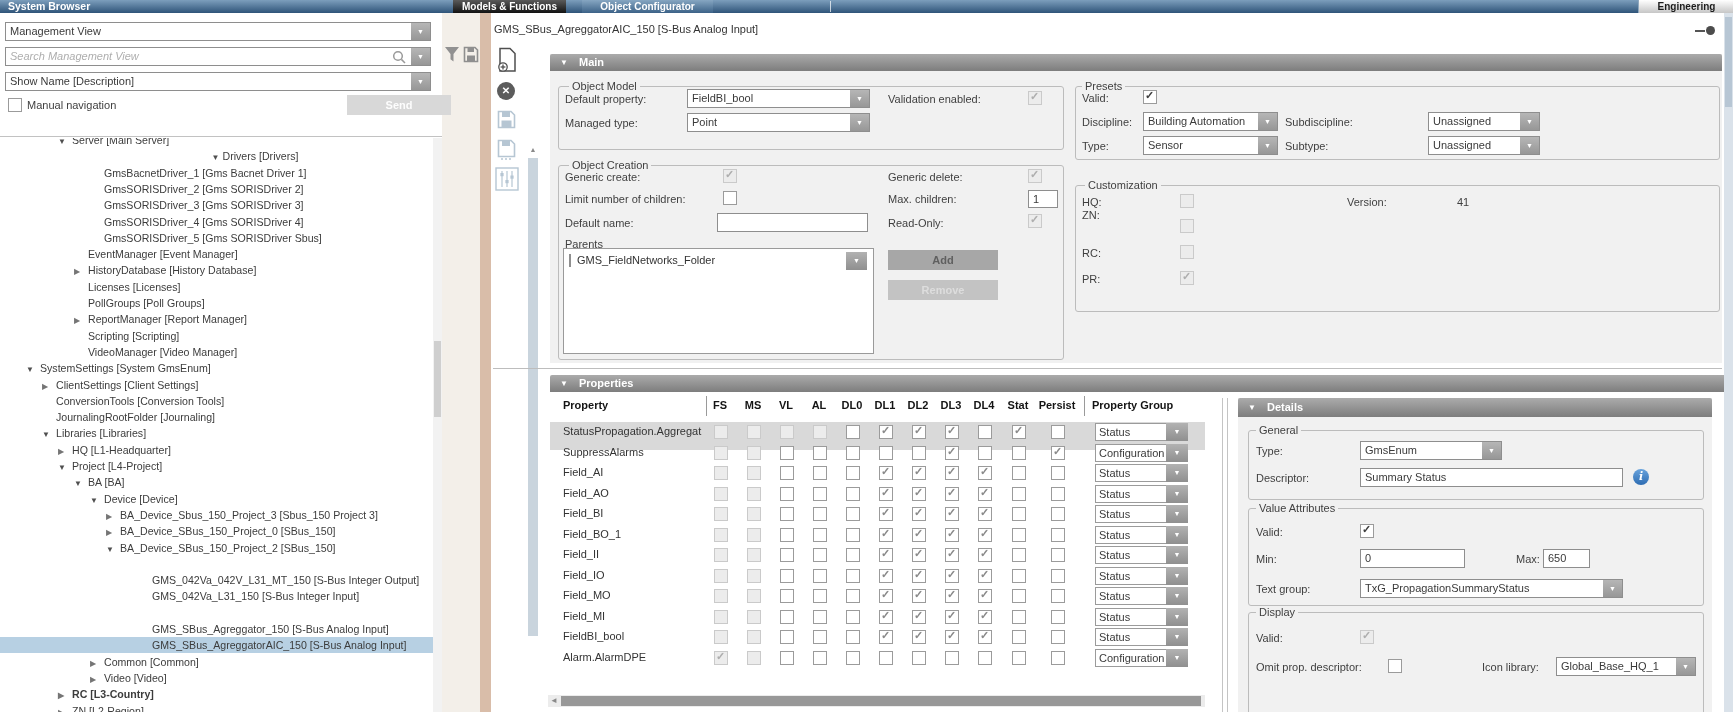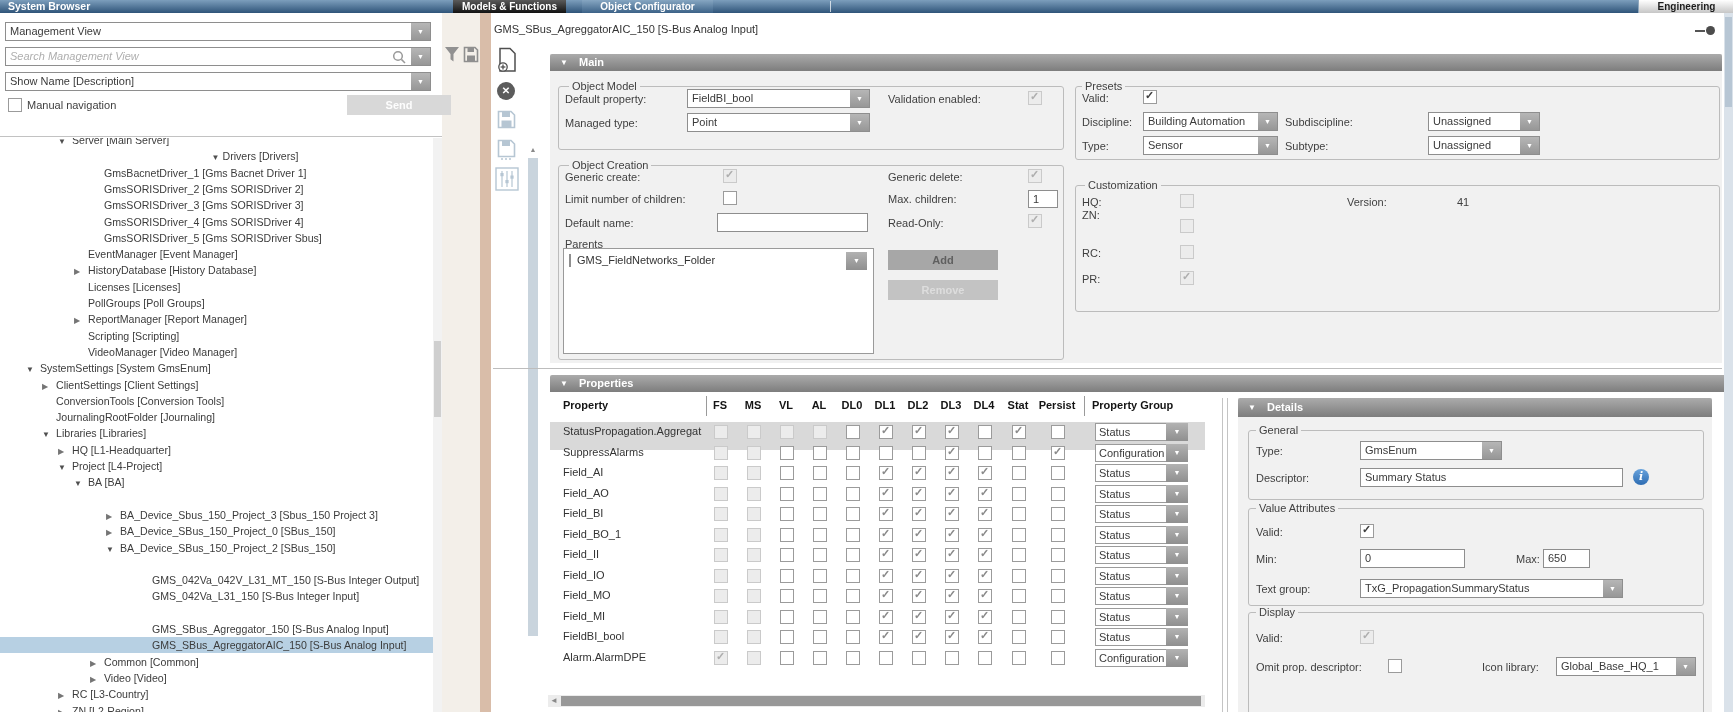--- a/index.html
+++ b/index.html
@@ -135,30 +135,31 @@
       <div class="trow" style="top: 189.6px;"><span class="tarrow" style="margin-left: 74px;"></span><span>Scripting [Scripting]</span></div>
       <div class="trow" style="top: 205.9px;"><span class="tarrow" style="margin-left: 74px;"></span><span>VideoManager [Video Manager]</span></div>
       <div class="trow" style="top: 222.2px;"><span class="tarrow" style="margin-left: 26px;">▼</span><span>SystemSettings [System GmsEnum]</span></div>
       <div class="trow" style="top: 238.5px;"><span class="tarrow c" style="margin-left: 42px;">▶</span><span>ClientSettings [Client Settings]</span></div>
       <div class="trow" style="top: 254.8px;"><span class="tarrow" style="margin-left: 42px;"></span><span>ConversionTools [Conversion Tools]</span></div>
       <div class="trow" style="top: 271.1px;"><span class="tarrow" style="margin-left: 42px;"></span><span>JournalingRootFolder [Journaling]</span></div>
       <div class="trow" style="top: 287.4px;"><span class="tarrow" style="margin-left: 42px;">▼</span><span>Libraries [Libraries]</span></div>
       <div class="trow" style="top: 303.7px;"><span class="tarrow c" style="margin-left: 58px;">▶</span><span>HQ [L1-Headquarter]</span></div>
       <div class="trow" style="top: 320px;"><span class="tarrow" style="margin-left: 58px;">▼</span><span>Project [L4-Project]</span></div>
       <div class="trow" style="top: 336.3px;"><span class="tarrow" style="margin-left: 74px;">▼</span><span>BA [BA]</span></div>
+      <div class="trow" style="top: 352.6px;"><span class="tarrow" style="margin-left: 90px;">▼</span><span>Device [Device]</span></div>
       <div class="trow" style="top: 368.9px;"><span class="tarrow c" style="margin-left: 106px;">▶</span><span>BA_Device_Sbus_150_Project_3 [Sbus_150 Project 3]</span></div>
       <div class="trow" style="top: 385.2px;"><span class="tarrow c" style="margin-left: 106px;">▶</span><span>BA_Device_SBus_150_Project_0 [SBus_150]</span></div>
       <div class="trow" style="top: 401.5px;"><span class="tarrow" style="margin-left: 106px;">▼</span><span>BA_Device_SBus_150_Project_2 [SBus_150]</span></div>
       <div class="trow" style="top: 434.1px;"><span class="tarrow" style="margin-left: 138px;"></span><span>GMS_042Va_042V_L31_MT_150 [S-Bus Integer Output]</span></div>
       <div class="trow" style="top: 450.4px;"><span class="tarrow" style="margin-left: 138px;"></span><span>GMS_042Va_L31_150 [S-Bus Integer Input]</span></div>
       <div class="trow" style="top: 483px;"><span class="tarrow" style="margin-left: 138px;"></span><span>GMS_SBus_Agreggator_150 [S-Bus Analog Input]</span></div>
       <div class="trow sel" style="top: 499.3px;"><span class="tarrow" style="margin-left: 138px;"></span><span>GMS_SBus_AgreggatorAIC_150 [S-Bus Analog Input]</span></div>
       <div class="trow" style="top: 515.6px;"><span class="tarrow c" style="margin-left: 90px;">▶</span><span>Common [Common]</span></div>
       <div class="trow" style="top: 531.9px;"><span class="tarrow c" style="margin-left: 90px;">▶</span><span>Video [Video]</span></div>
-      <div class="trow" style="top: 548.2px;"><span class="tarrow c" style="margin-left: 58px;">▶</span><span>RC [L3-Country]</span></div>
+      <div class="trow" style="top: 548.2px; font-weight: bold;"><span class="tarrow c" style="margin-left: 58px;">▶</span><span>RC [L3-Country]</span></div>
       <div class="trow" style="top: 564.5px;"><span class="tarrow c" style="margin-left: 58px;">▶</span><span>ZN [L2-Region]</span></div>
     </div>
 
   <div class="abs" style="left:433px;top:138px;width:9px;height:574px;background:#f2f2f2">
     <div class="abs" style="left:1px;top:203px;width:7px;height:76px;background:#cfcfcf"></div>
   </div>
 
   <div class="lbl" style="left:494px;top:23px;color:#333">GMS_SBus_AgreggatorAIC_150 [S-Bus Analog Input]</div>
   <div class="abs" style="left:1695px;top:30px;width:10px;height:2px;background:#555"></div>
   <div class="abs" style="left:1706px;top:26px;width:9px;height:9px;border-radius:50%;background:#4c4c4c"></div>

